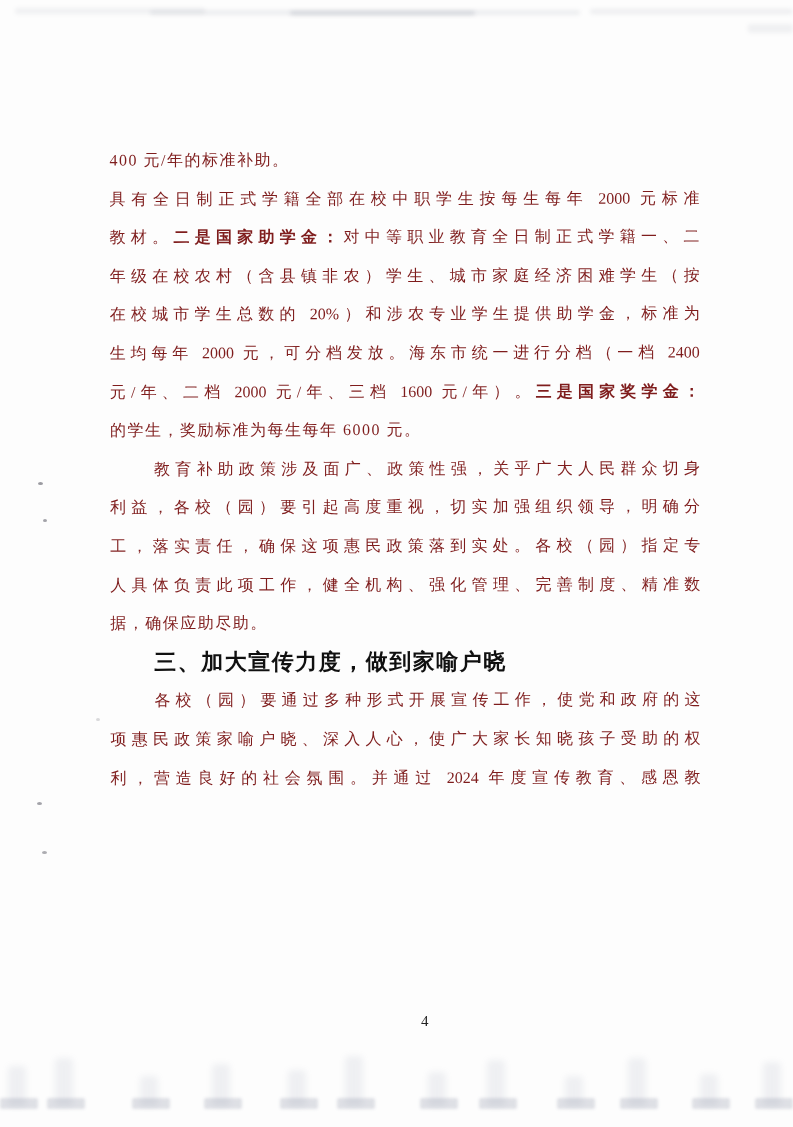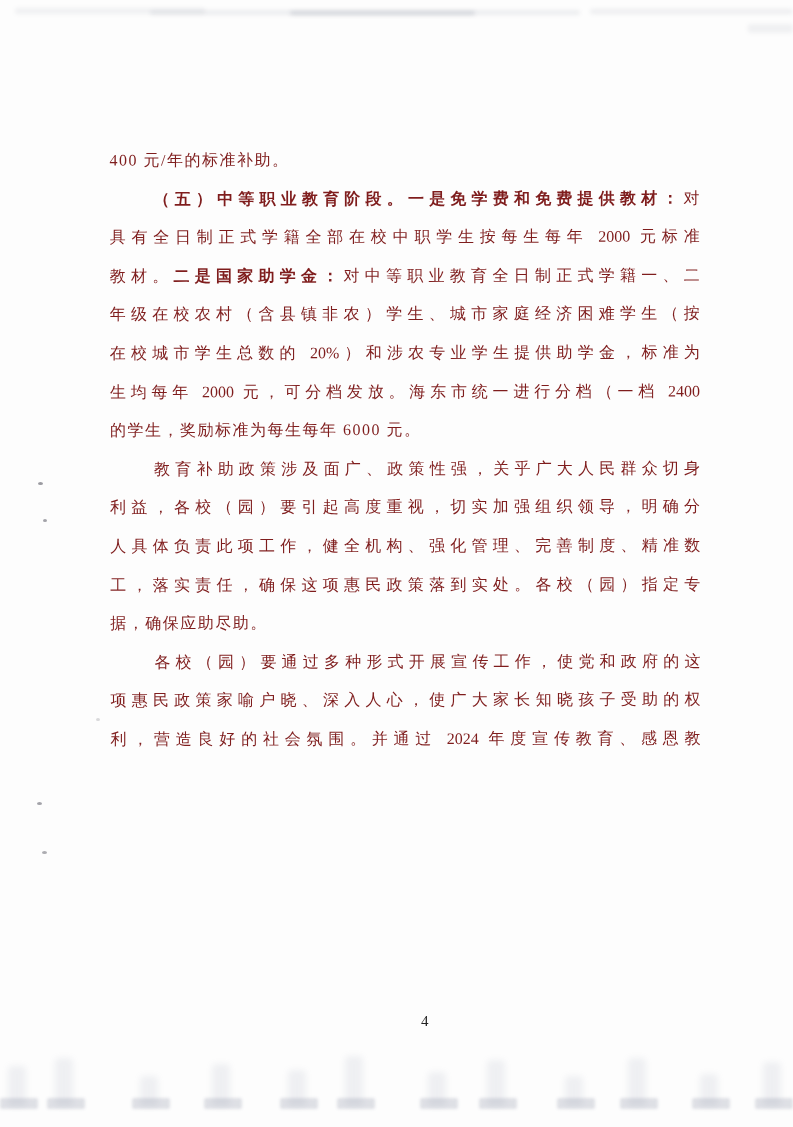--- a/index.html
+++ b/index.html
@@ -104,32 +104,33 @@
   <div class="smudge" style="top:24px; left:748px; width:45px;  height:9px; opacity:.10"></div>
 
   <div class="speck" style="top:482px; left:38px; width:5px; height:3px; opacity:.55"></div>
   <div class="speck" style="top:519px; left:43px; width:4px; height:3px; opacity:.5"></div>
   <div class="speck" style="top:802px; left:37px; width:5px; height:3px; opacity:.5"></div>
   <div class="speck" style="top:851px; left:42px; width:5px; height:3px; opacity:.45"></div>
   <div class="speck" style="top:718px; left:96px; width:4px; height:3px; opacity:.2"></div>
 
   <div class="text-block">
       <div class="line"><span>400 元/年的标准补助。</span></div>
-      <div class="line indent fill"><span class="b">（五）中等职业教育阶段。一是免学费和免费提供教材：</span><span>对</span></div>
       <div class="line fill"><span>具有全日制正式学籍全部在校中职学生按每生每年 2000 元标准</span></div>
       <div class="line fill"><span>教材。</span><span class="b">二是国家助学金：</span><span>对中等职业教育全日制正式学籍一、二</span></div>
       <div class="line fill"><span>年级在校农村（含县镇非农）学生、城市家庭经济困难学生（按</span></div>
       <div class="line fill"><span>在校城市学生总数的 20%）和涉农专业学生提供助学金，标准为</span></div>
       <div class="line fill"><span>生均每年 2000 元，可分档发放。海东市统一进行分档（一档 2400</span></div>
+      <div class="line fill"><span>元/年、二档 2000 元/年、三档 1600 元/年）。</span><span class="b">三是国家奖学金：</span></div>
       <div class="line"><span>的学生，奖励标准为每生每年 6000 元。</span></div>
       <div class="line indent fill"><span>教育补助政策涉及面广、政策性强，关乎广大人民群众切身</span></div>
       <div class="line fill"><span>利益，各校（园）要引起高度重视，切实加强组织领导，明确分</span></div>
+      <div class="line fill"><span>工，落实责任，确保这项惠民政策落到实处。各校（园）指定专</span></div>
       <div class="line fill"><span>人具体负责此项工作，健全机构、强化管理、完善制度、精准数</span></div>
-      <div class="line fill"><span>工，落实责任，确保这项惠民政策落到实处。各校（园）指定专</span></div>
       <div class="line"><span>据，确保应助尽助。</span></div>
+      <div class="line heading indent"><span class="b">三、加大宣传力度，做到家喻户晓</span></div>
       <div class="line indent fill"><span>各校（园）要通过多种形式开展宣传工作，使党和政府的这</span></div>
       <div class="line fill"><span>项惠民政策家喻户晓、深入人心，使广大家长知晓孩子受助的权</span></div>
       <div class="line fill"><span>利，营造良好的社会氛围。并通过 2024 年度宣传教育、感恩教</span></div>
     </div>
 
   <div class="page-number">4</div>
 
   <div id="bleed-layer">
       <div class="bleed-streak" style="left: 8px; top: 1066px; width: 18px; height: 40px; opacity: 0.12;"></div>
       <div class="bleed-base" style="left: 0px; top: 1098px; width: 38px; height: 11px; opacity: 0.22;"></div>

